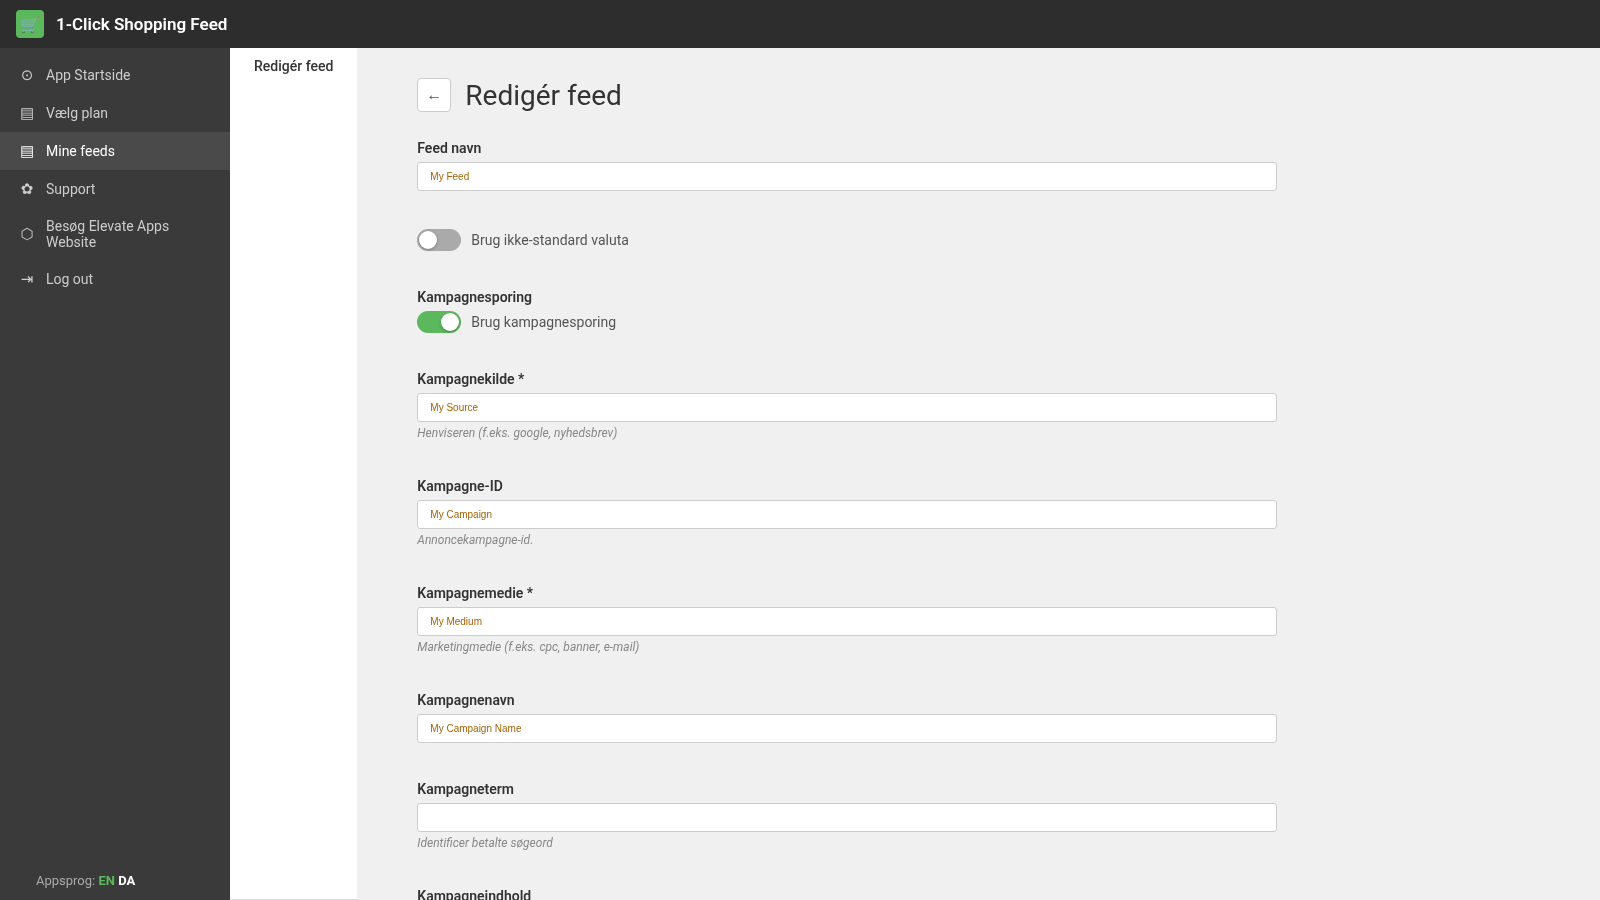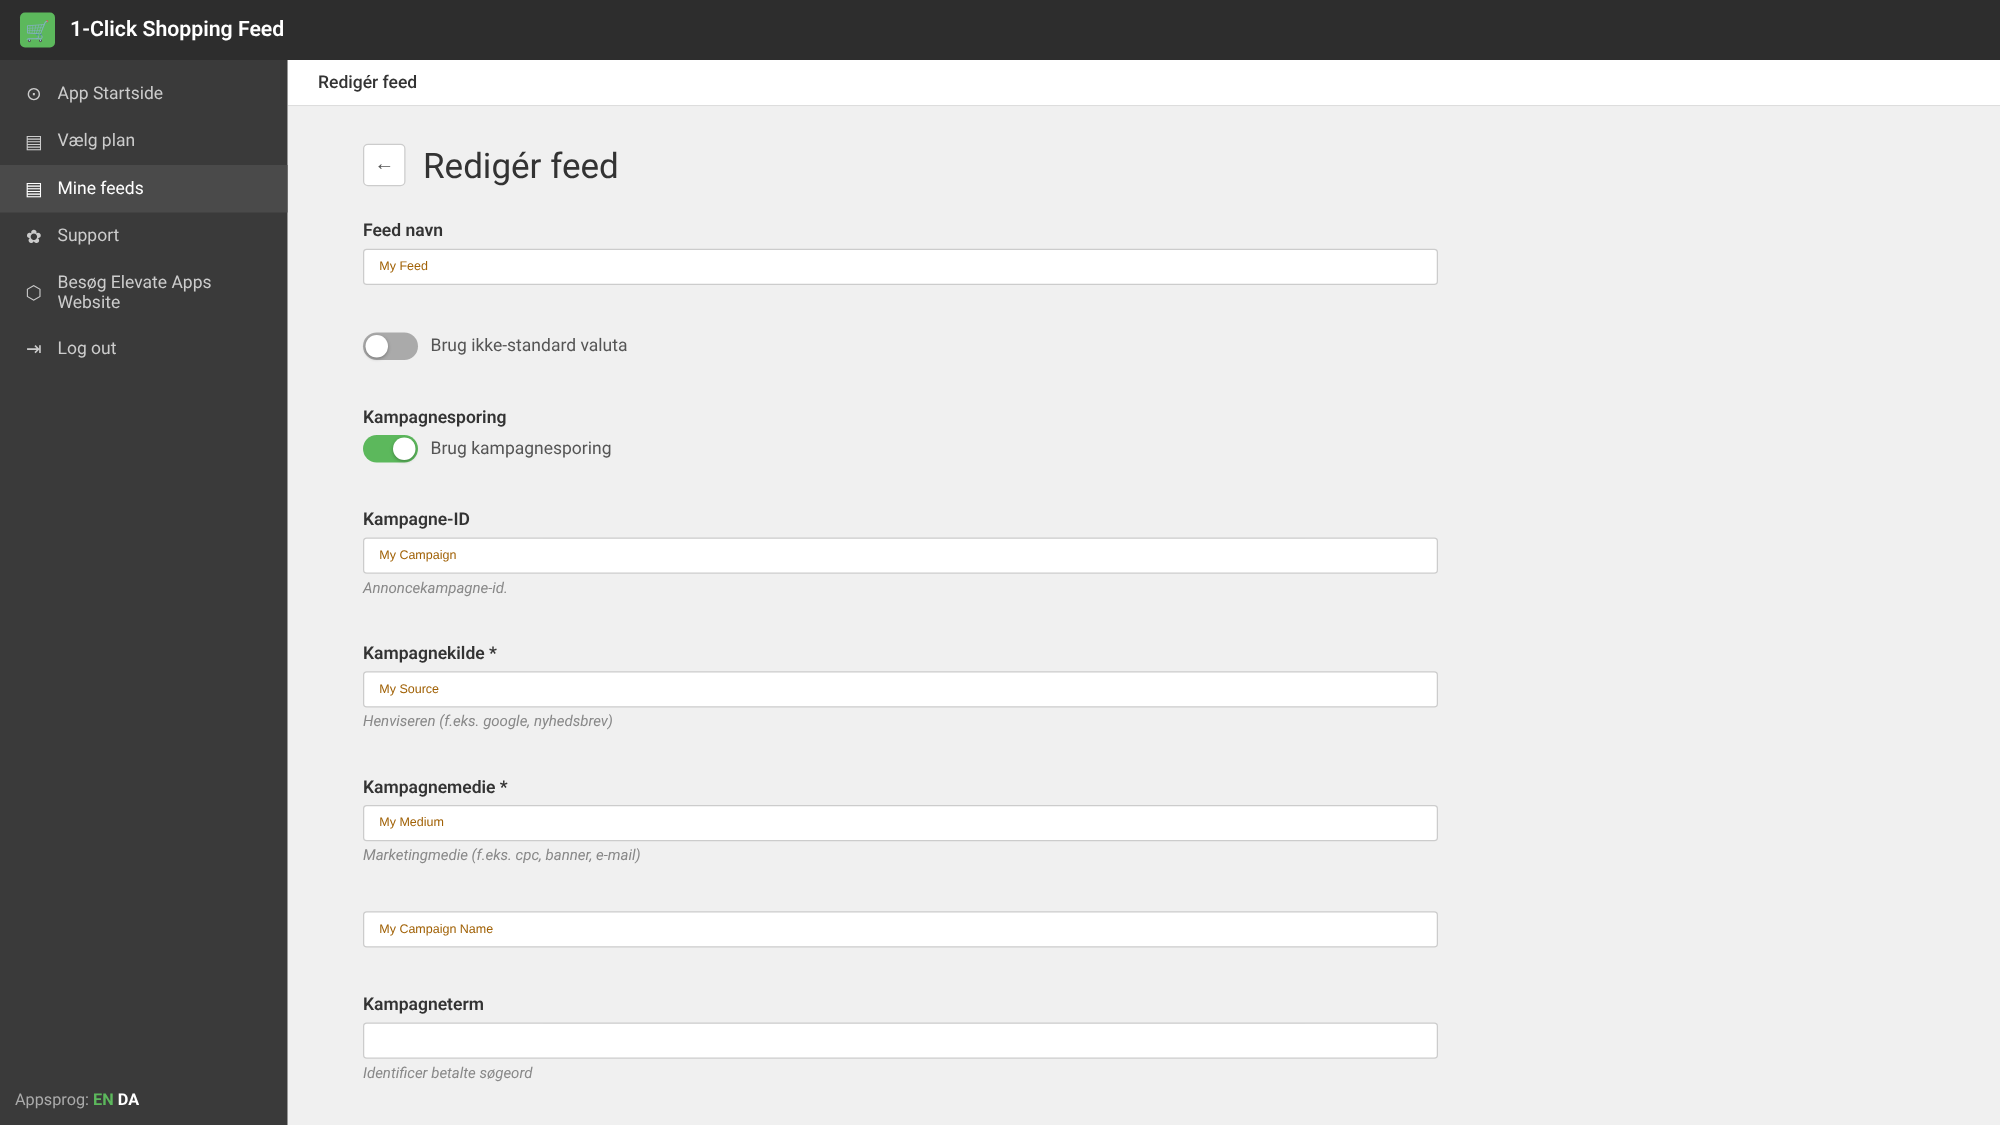--- a/index.html
+++ b/index.html
@@ -45,35 +45,35 @@
       font-size: 14px;
       color: #ccc;
       cursor: pointer;
       gap: 10px;
     }
     .sidebar-item.active { background: #4a4a4a; color: #fff; }
     .sidebar-icon { font-size: 15px; width: 18px; text-align: center; flex-shrink: 0; }
     .sidebar-label { flex: 1; }
 
     .sidebar-lang {
-      padding: 12px 12px;
+      padding: 12px 36px;
       font-size: 13px;
       color: #aaa;
       margin-top: auto;
     }
     .sidebar-lang .lang-en { color: #5cb85c; font-weight: bold; cursor: pointer; }
     .sidebar-lang .lang-da { color: #fff; font-weight: bold; cursor: pointer; }
 
     
     .main {
       flex: 1;
       overflow-y: auto;
       background: #f0f0f0;
       display: flex;
-      flex-direction: column;
+      flex-direction: row;
     }
 
     
     .page-header {
       background: #fff;
       padding: 10px 24px;
       border-bottom: 1px solid #ddd;
       font-size: 14px;
       font-weight: 500;
       color: #333;
@@ -247,38 +247,39 @@
         <label class="form-label">Kampagnesporing</label>
         <div class="toggle-row">
           <div class="toggle on">
             <div class="toggle-knob"></div>
           </div>
           <span class="toggle-label">Brug kampagnesporing</span>
         </div>
       </div>
 
       <div class="form-group">
+        <label class="form-label">Kampagnekilde *</label>
+        <input class="form-input" type="text" value="My Source" style="">
+        <div class="form-hint">Henviseren (f.eks. google, nyhedsbrev)</div>
+      </div>
+
+      <div class="form-group">
         <label class="form-label">Kampagne-ID</label>
         <input class="form-input" type="text" value="My Campaign" style="">
         <div class="form-hint">Annoncekampagne-id.</div>
       </div>
 
       <div class="form-group">
-        <label class="form-label">Kampagnekilde *</label>
-        <input class="form-input" type="text" value="My Source" style="">
-        <div class="form-hint">Henviseren (f.eks. google, nyhedsbrev)</div>
-      </div>
-
-      <div class="form-group">
         <label class="form-label">Kampagnemedie *</label>
         <input class="form-input" type="text" value="My Medium" style="">
         <div class="form-hint">Marketingmedie (f.eks. cpc, banner, e-mail)</div>
       </div>
 
       <div class="form-group">
+        <label class="form-label">Kampagnenavn</label>
         <input class="form-input" type="text" value="My Campaign Name" style="">
       </div>
 
       <div class="form-group">
         <label class="form-label">Kampagneterm</label>
         <input class="form-input" type="text" value="" style="">
         <div class="form-hint">Identificer betalte søgeord</div>
       </div>
 
       <div class="form-group">

